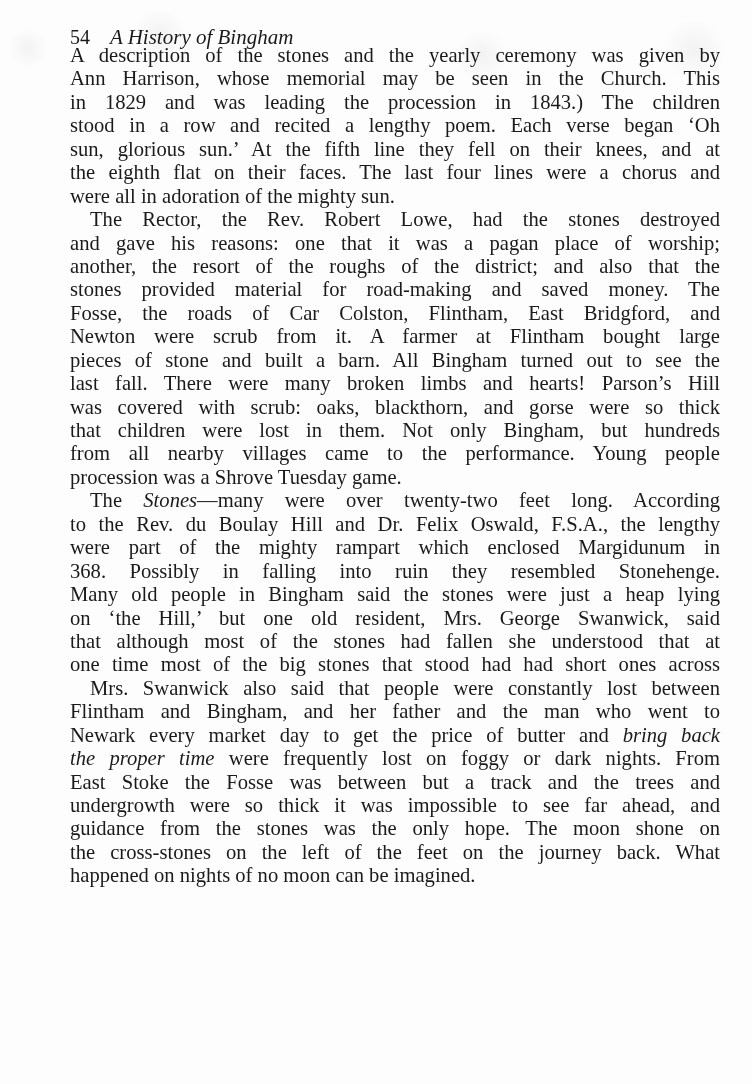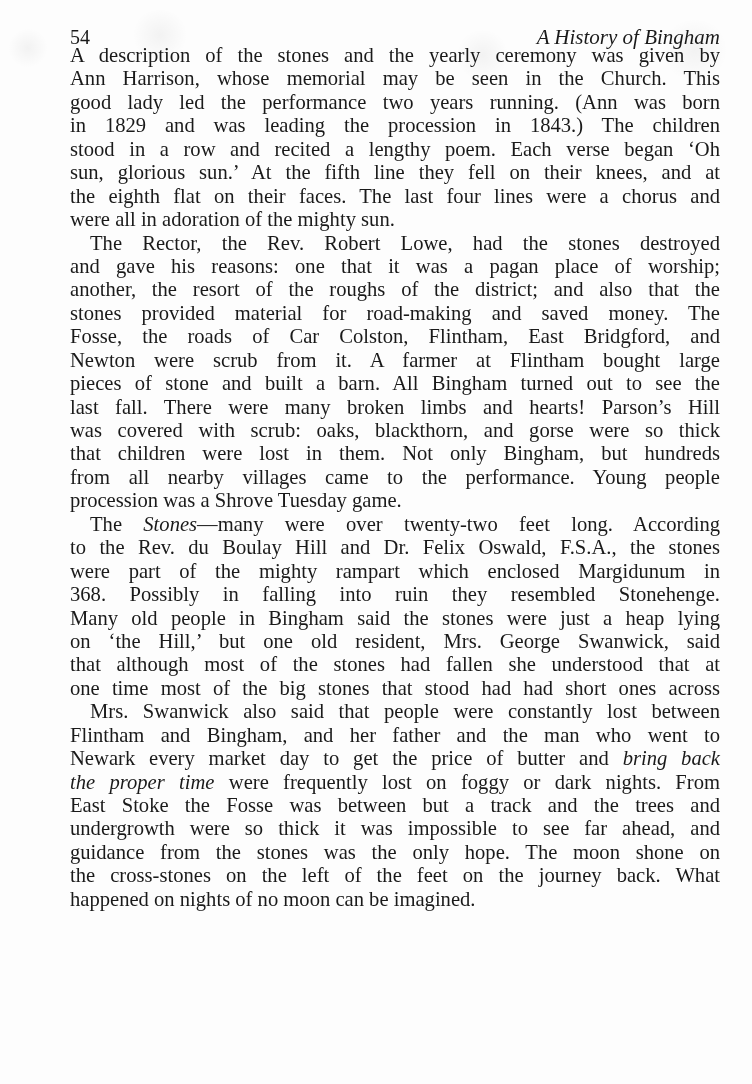--- a/index.html
+++ b/index.html
@@ -39,21 +39,21 @@
       left: 0;
       top: 0;
       font-size: 20px;
       line-height: 30px;
     }
     .running-title {
       position: absolute;
       left: 0;
       right: 0;
       top: 0;
-      text-align: right;
+      text-align: left;
       font-style: italic;
       font-size: 21px;
       line-height: 30px;
       padding-left: 40px;
     }
     .body-text {
       position: absolute;
       left: 70px;
       top: 44px;
       width: 650px;
@@ -88,21 +88,20 @@
 
   <div class="header">
     <span class="page-number">54</span>
     <span class="running-title">A History of Bingham</span>
   </div>
 
   <div class="body-text" id="body-text">
       <div class="paragraph">
         <span class="line"><span>A description of the stones and the yearly ceremony was given by</span></span>
         <span class="line"><span>Ann Harrison, whose memorial may be seen in the Church.  This</span></span>
-        <span class="line"><span>good lady led the performance two years running.  (Ann was born</span></span>
         <span class="line"><span>in 1829 and was leading the procession in 1843.)  The children</span></span>
         <span class="line"><span>stood in a row and recited a lengthy poem.  Each verse began ‘Oh</span></span>
         <span class="line"><span>sun, glorious sun.’  At the fifth line they fell on their knees, and at</span></span>
         <span class="line"><span>the eighth flat on their faces.  The last four lines were a chorus and</span></span>
         <span class="line last"><span>were all in adoration of the mighty sun.</span></span>
       </div>
       <div class="paragraph">
         <span class="line indent"><span>The Rector, the Rev. Robert Lowe, had the stones destroyed</span></span>
         <span class="line"><span>and gave his reasons: one that it was a pagan place of worship;</span></span>
         <span class="line"><span>another, the resort of the roughs of the district; and also that the</span></span>
@@ -111,21 +110,21 @@
         <span class="line"><span>Newton were scrub from it.  A farmer at Flintham bought large</span></span>
         <span class="line"><span>pieces of stone and built a barn.  All Bingham turned out to see the</span></span>
         <span class="line"><span>last fall.  There were many broken limbs and hearts!  Parson’s Hill</span></span>
         <span class="line"><span>was covered with scrub: oaks, blackthorn, and gorse were so thick</span></span>
         <span class="line"><span>that children were lost in them.  Not only Bingham, but hundreds</span></span>
         <span class="line"><span>from all nearby villages came to the performance.  Young people</span></span>
         <span class="line last"><span>procession was a Shrove Tuesday game.</span></span>
       </div>
       <div class="paragraph">
         <span class="line indent"><span>The </span><span class="ital">Stones</span><span>—many were over twenty-two feet long.  According</span></span>
-        <span class="line"><span>to the Rev. du Boulay Hill and Dr. Felix Oswald, F.S.A., the stones</span></span>
+        <span class="line"><span>to the Rev. du Boulay Hill and Dr. Felix Oswald, F.S.A., the lengthy</span></span>
         <span class="line"><span>were part of the mighty rampart which enclosed Margidunum in</span></span>
         <span class="line"><span>368.  Possibly in falling into ruin they resembled Stonehenge.</span></span>
         <span class="line"><span>Many old people in Bingham said the stones were just a heap lying</span></span>
         <span class="line"><span>on ‘the Hill,’ but one old resident, Mrs. George Swanwick, said</span></span>
         <span class="line"><span>that although most of the stones had fallen she understood that at</span></span>
         <span class="line"><span>one time most of the big stones that stood had had short ones across</span></span>
       </div>
       <div class="paragraph">
         <span class="line indent"><span>Mrs. Swanwick also said that people were constantly lost between</span></span>
         <span class="line"><span>Flintham and Bingham, and her father and the man who went to</span></span>

